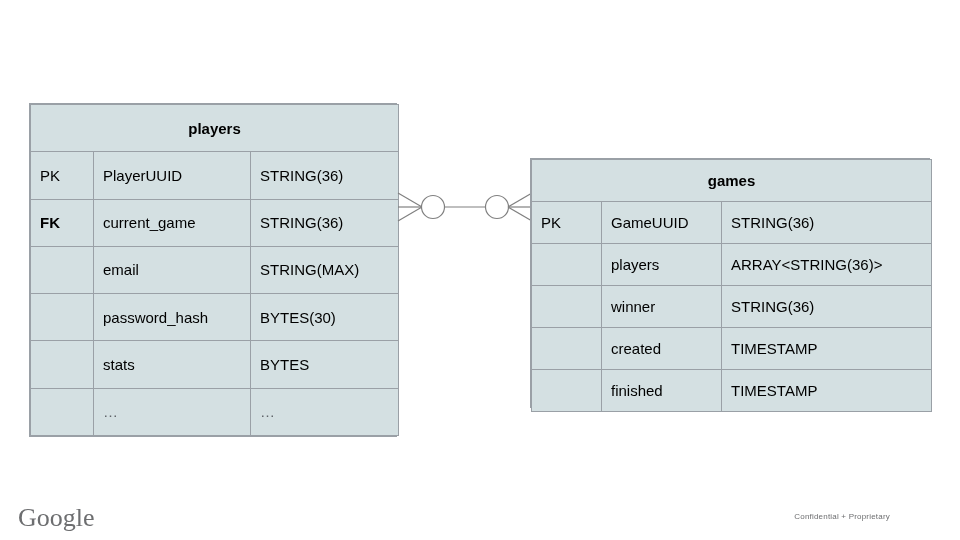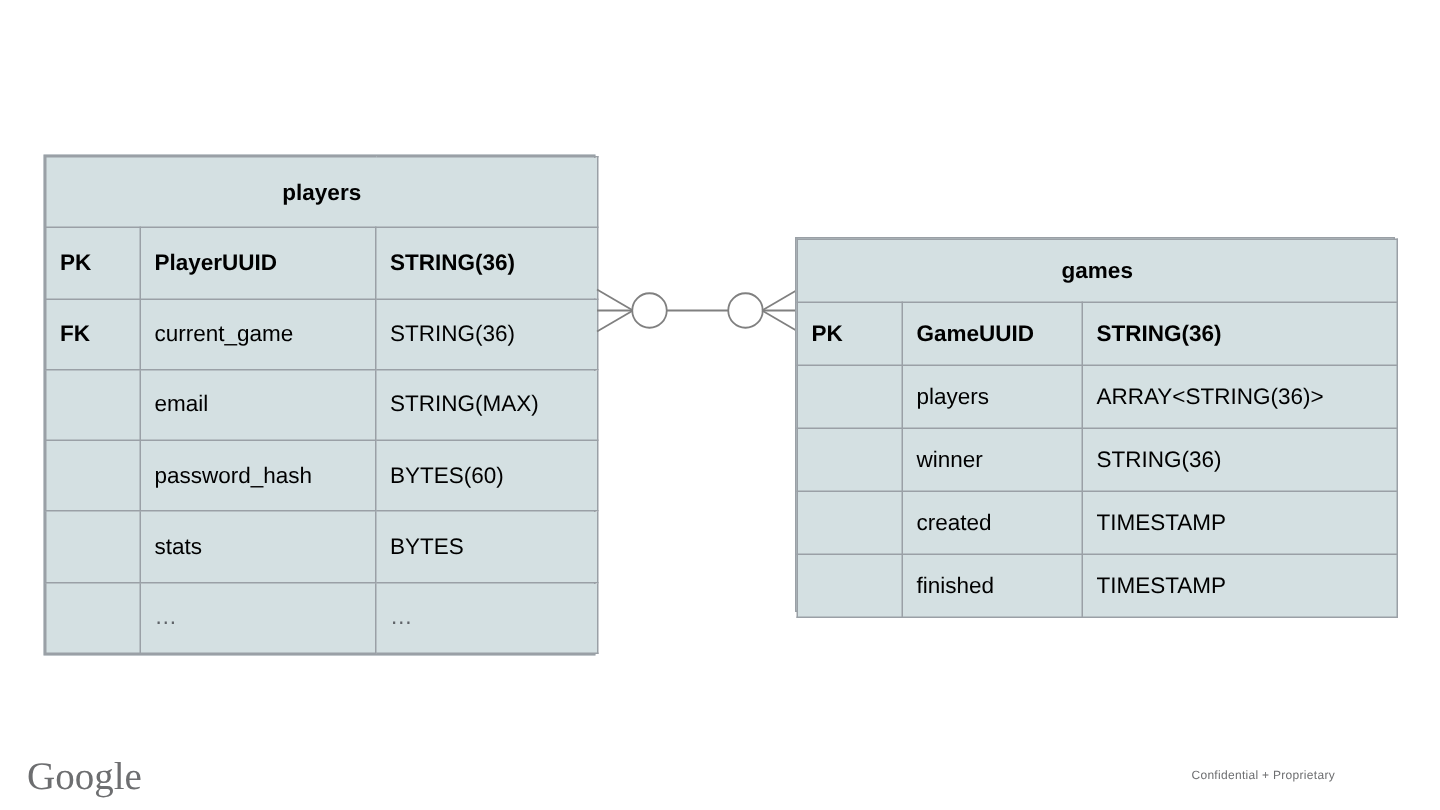--- a/index.html
+++ b/index.html
@@ -50,21 +50,21 @@
   .entity .title-cell {
     text-align: center;
     font-weight: bold;
     font-size: 15px;
   }
   .entity .key-col {
     font-weight: bold;
     font-size: 15px;
   }
   .entity tr.pk-row td {
-    font-weight: bold;
+    font-weight: normal;
   }
   .entity tr.ellipsis-row td {
     color: #5f6368;
     letter-spacing: 1px;
   }
 
   
   #players-entity {
     left: 29px;
     top: 103px;
@@ -141,21 +141,21 @@
           <td>STRING(36)</td>
         </tr>
         <tr>
           <td class="key-col"></td>
           <td>email</td>
           <td>STRING(MAX)</td>
         </tr>
         <tr>
           <td class="key-col"></td>
           <td>password_hash</td>
-          <td>BYTES(60)</td>
+          <td>BYTES(30)</td>
         </tr>
         <tr>
           <td class="key-col"></td>
           <td>stats</td>
           <td>BYTES</td>
         </tr>
         <tr class="ellipsis-row">
           <td class="key-col"></td>
           <td>…</td>
           <td>…</td>

